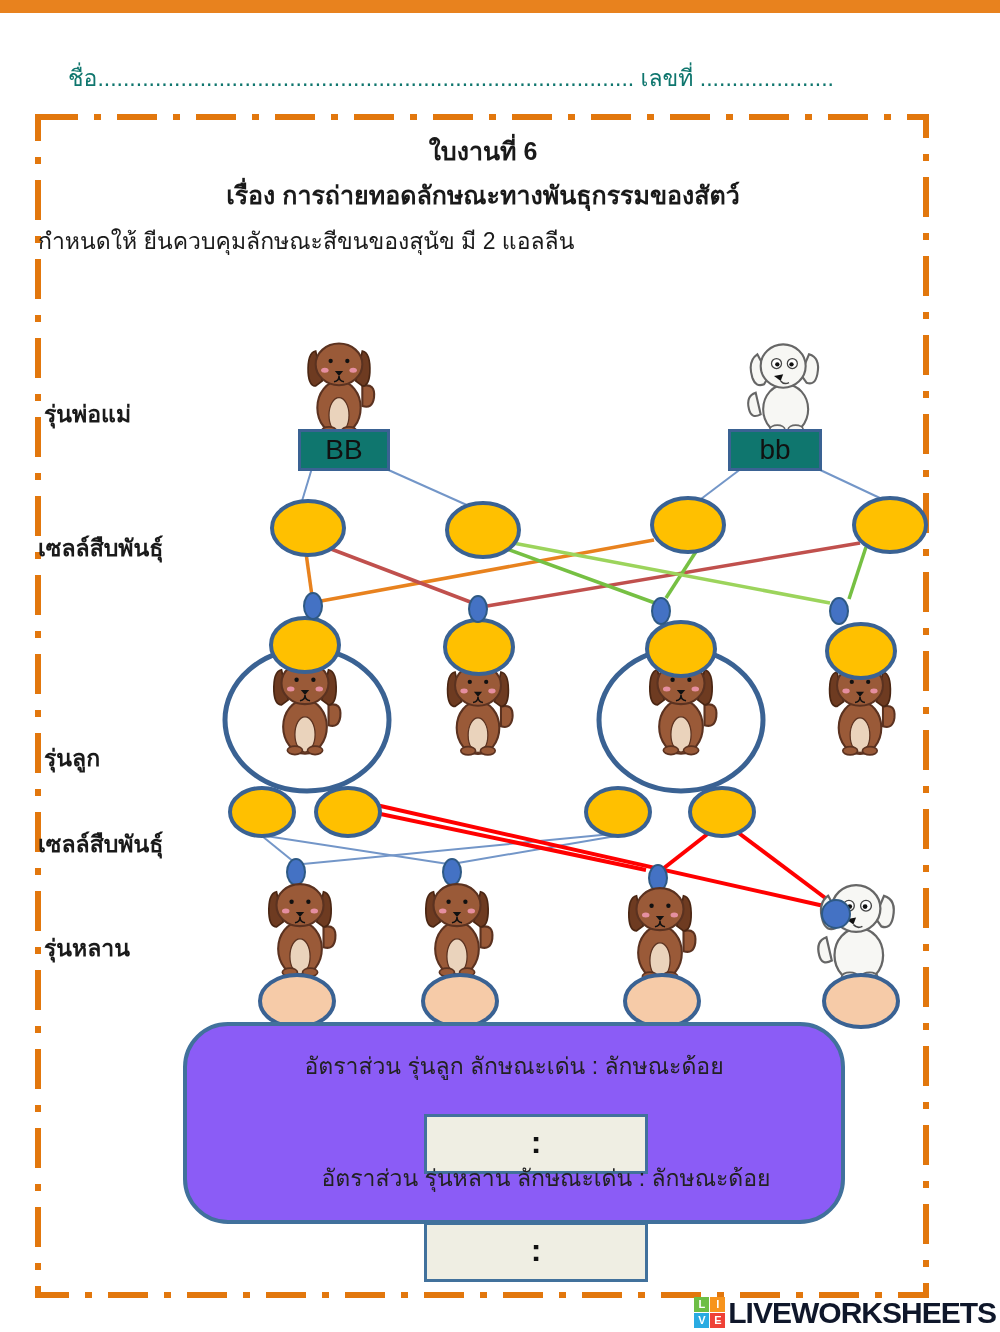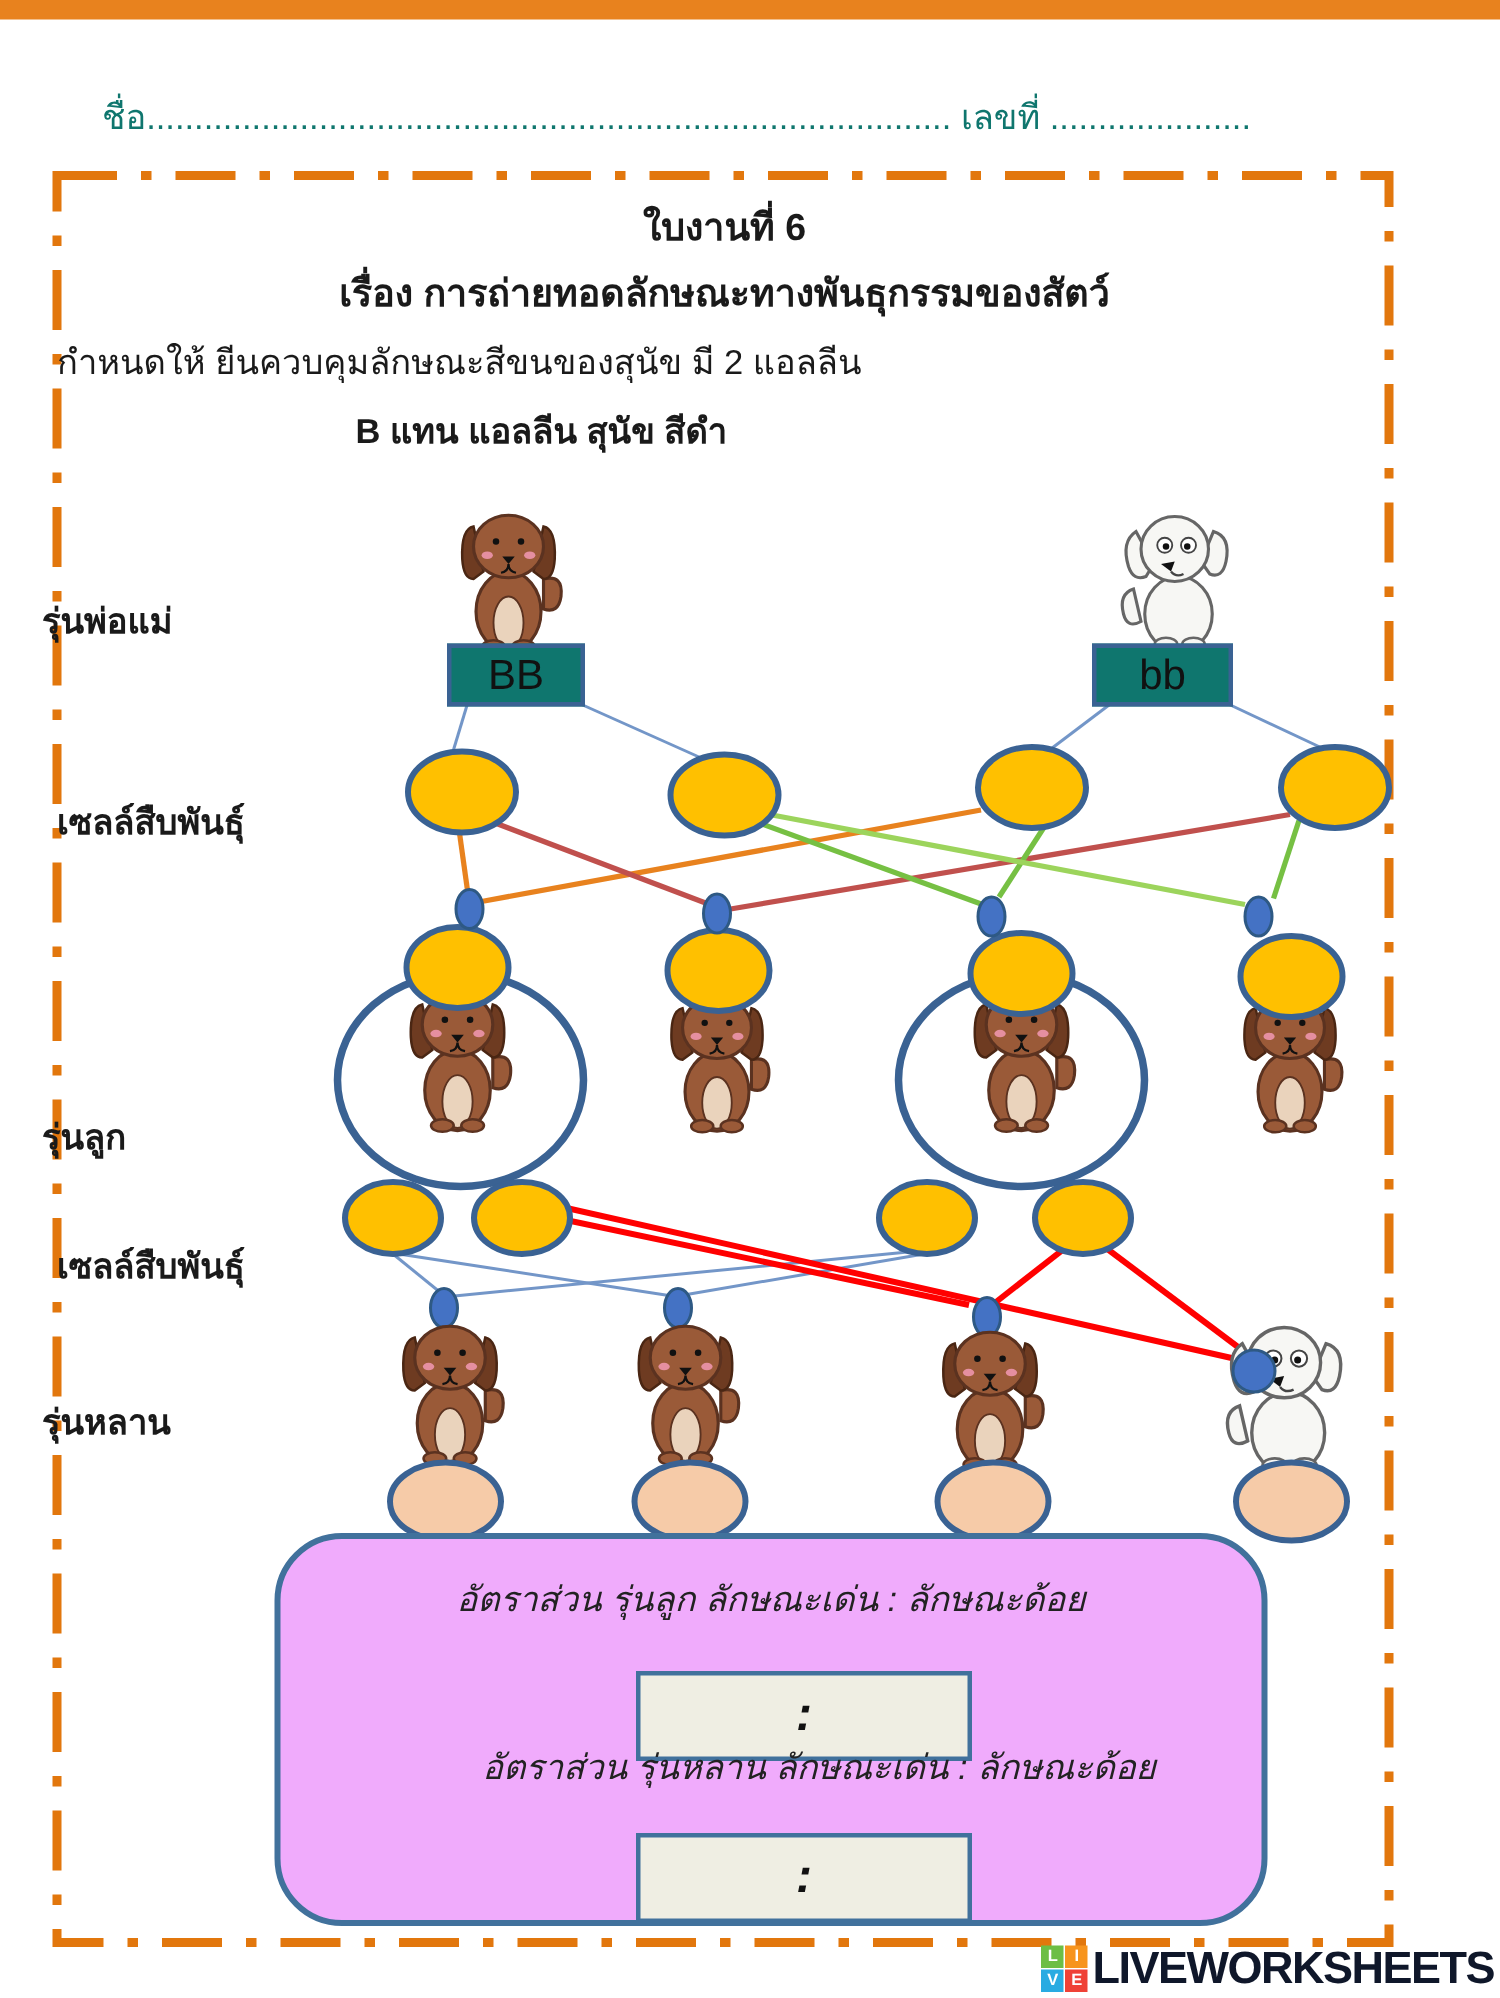--- a/index.html
+++ b/index.html
@@ -9,36 +9,36 @@
   }
   .abs{position:absolute;}
   #topbar{left:0;top:0;width:1000px;height:13px;background:#E8821E;}
   #nameline{left:68px;top:60px;width:800px;font-size:23px;color:#0f766e;}
   .centerline{left:53px;width:860px;text-align:center;}
   #ws-title{top:131px;font-size:25px;font-weight:bold;}
   #ws-subtitle{top:175px;font-size:25px;font-weight:bold;}
   #ws-given{left:38px;top:223px;font-size:23px;}
   #allele-b1{left:237px;top:269px;font-size:23px;font-weight:bold;}
   #allele-b2{left:237px;top:314px;font-size:23px;font-weight:bold;}
-  .genlabel{left:28px;font-size:23px;font-weight:bold;}
+  .genlabel{left:44px;font-size:23px;font-weight:bold;}
   #lbl-parents{top:396px;}
   #lbl-gametes1{left:38px;top:530px;}
   #lbl-offspring{top:740px;}
   #lbl-gametes2{left:38px;top:826px;}
   #lbl-grandchildren{top:930px;}
   .genobox{
     border:3px solid #3A6293;background:#0f766e;text-align:center;
     font-size:28px;line-height:36px;color:#111;
   }
   #box-BB{left:298px;top:429px;width:86px;height:36px;}
   #box-bb{left:728px;top:429px;width:88px;height:36px;}
   #svg-layer{left:0;top:0;width:1000px;height:1332px;}
   #greenbox{
-    left:183px;top:1022px;width:662px;height:262px;background:#f0abfc;
-    border:4px solid #41719C;border-radius:45px;box-sizing:border-box;font-style:italic;
+    left:183px;top:1022px;width:662px;height:202px;background:#8b5cf6;
+    border:4px solid #41719C;border-radius:45px;box-sizing:border-box;
   }
   .question{position:absolute;left:0;width:100%;text-align:center;font-size:23px;color:#222;}
   #q1{top:22px;}
   #q2{top:134px;margin-left:32px;}
   .answerbox{
     position:absolute;left:237px;width:218px;height:54px;background:#EFEEE3;
     border:3px solid #41719C;text-align:center;font-size:32px;font-weight:bold;
     line-height:50px;color:#111;cursor:text;
   }
   #ans1{top:88px;}
@@ -188,21 +188,20 @@
       <ellipse cx="297" cy="1001" rx="37" ry="26"></ellipse>
       <ellipse cx="460" cy="1001" rx="37" ry="26"></ellipse>
       <ellipse cx="662" cy="1001" rx="37" ry="26"></ellipse>
       <ellipse cx="861" cy="1001" rx="37" ry="26"></ellipse>
     </g>
   </svg>
 
   <div id="ws-title" class="abs centerline">ใบงานที่ 6</div>
   <div id="ws-subtitle" class="abs centerline">เรื่อง การถ่ายทอดลักษณะทางพันธุกรรมของสัตว์</div>
   <div id="ws-given" class="abs">กำหนดให้ ยีนควบคุมลักษณะสีขนของสุนัข มี 2 แอลลีน</div>
-  <div id="allele-b1" class="abs">B แทน แอลลีน สุนัข สีดำ</div>
 
   <div id="lbl-parents" class="abs genlabel">รุ่นพ่อแม่</div>
   <div id="lbl-gametes1" class="abs genlabel">เซลล์สืบพันธุ์</div>
   <div id="lbl-offspring" class="abs genlabel">รุ่นลูก</div>
   <div id="lbl-gametes2" class="abs genlabel">เซลล์สืบพันธุ์</div>
   <div id="lbl-grandchildren" class="abs genlabel">รุ่นหลาน</div>
 
   <div id="box-BB" class="abs genobox">BB</div>
   <div id="box-bb" class="abs genobox">bb</div>
 

